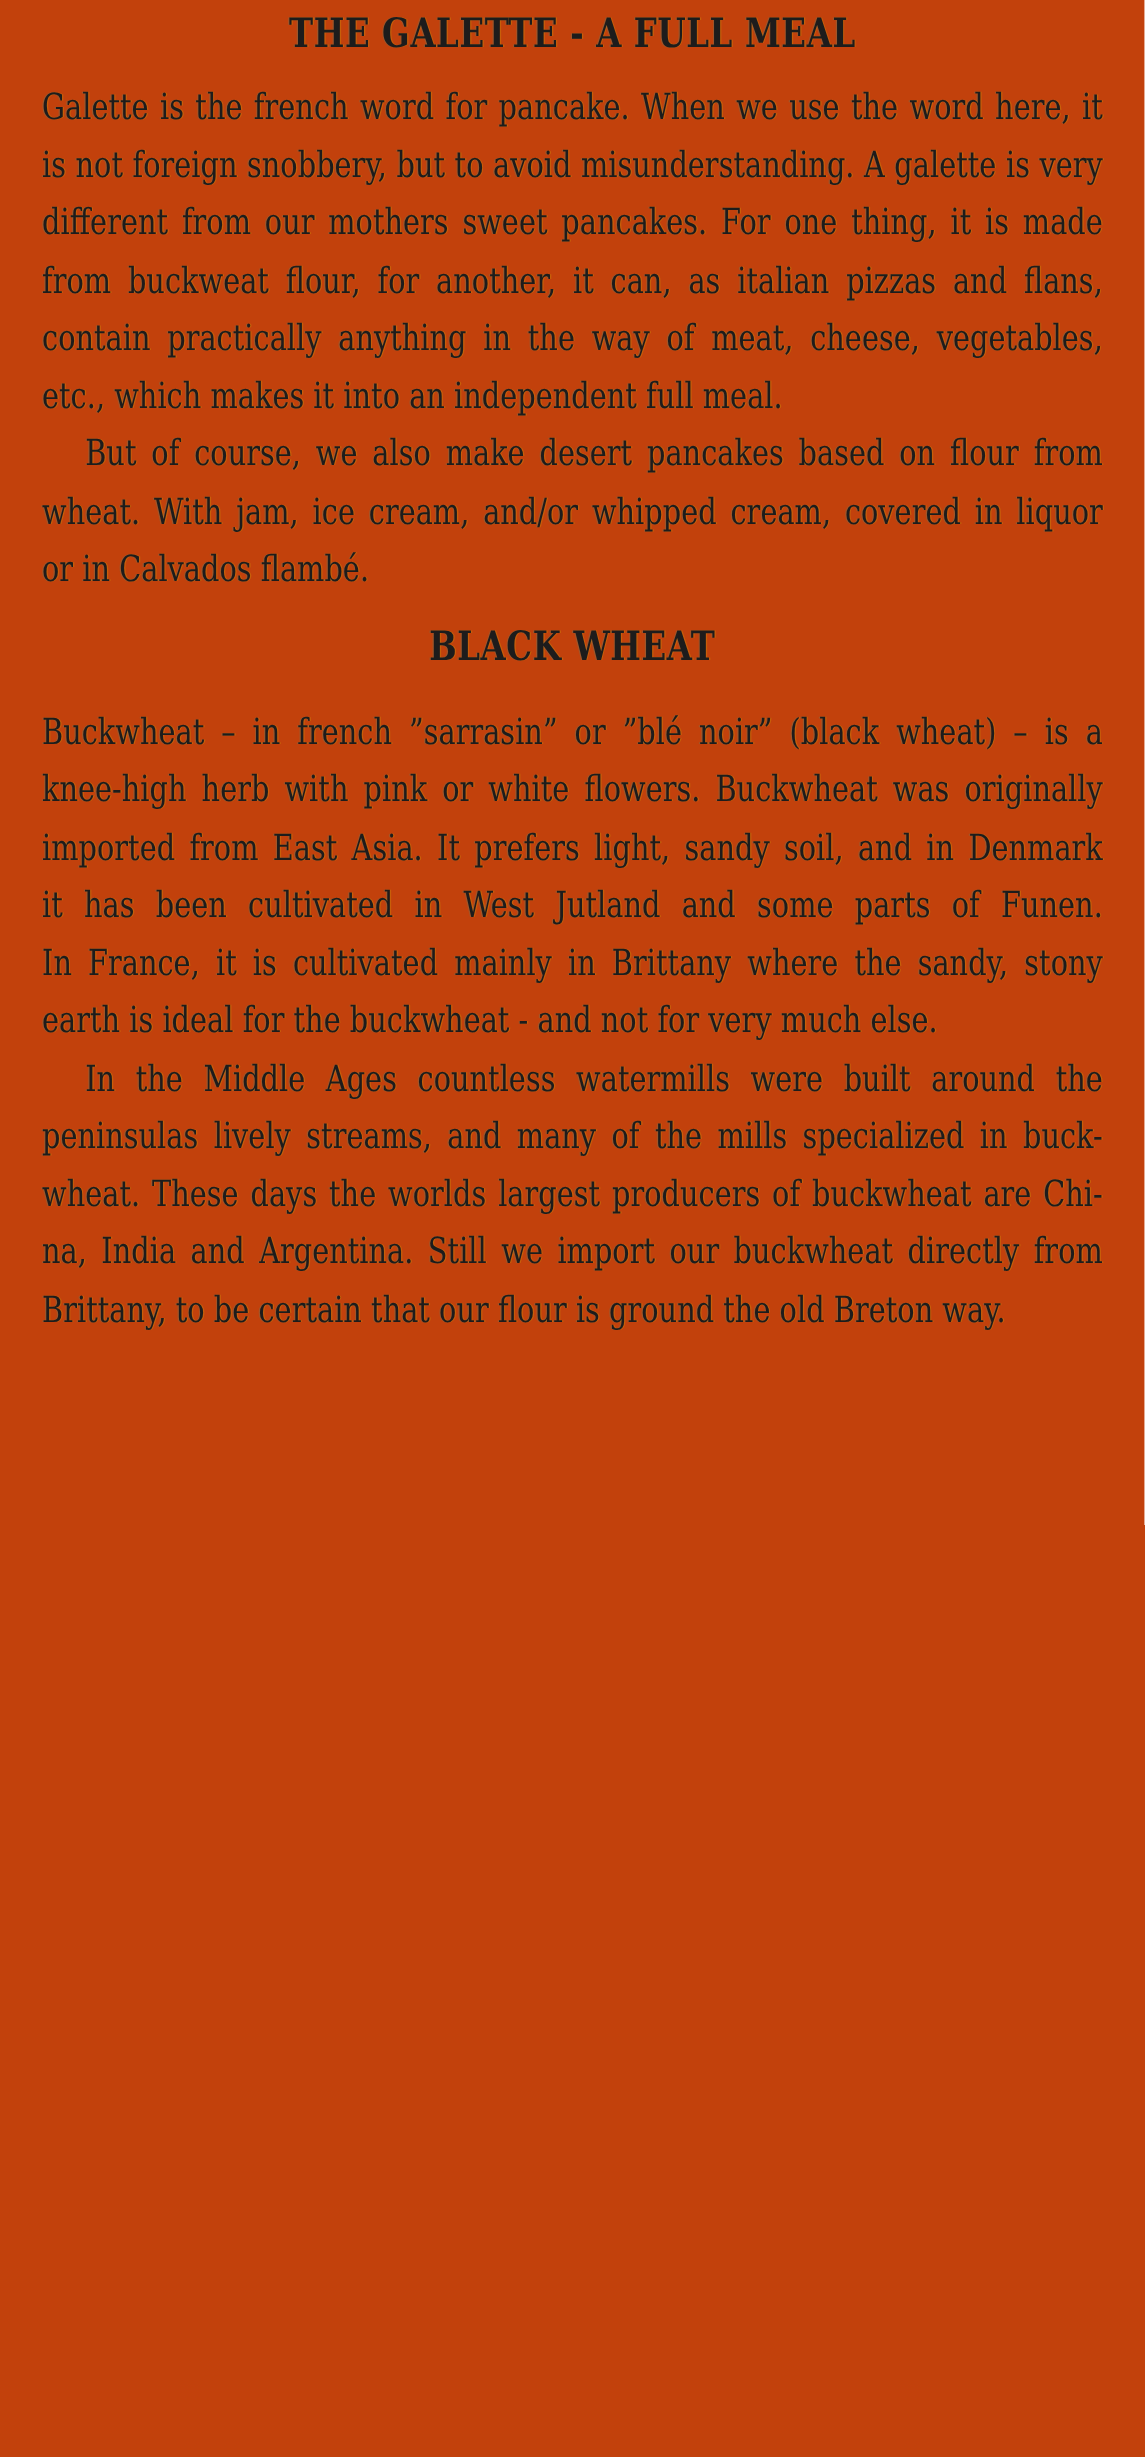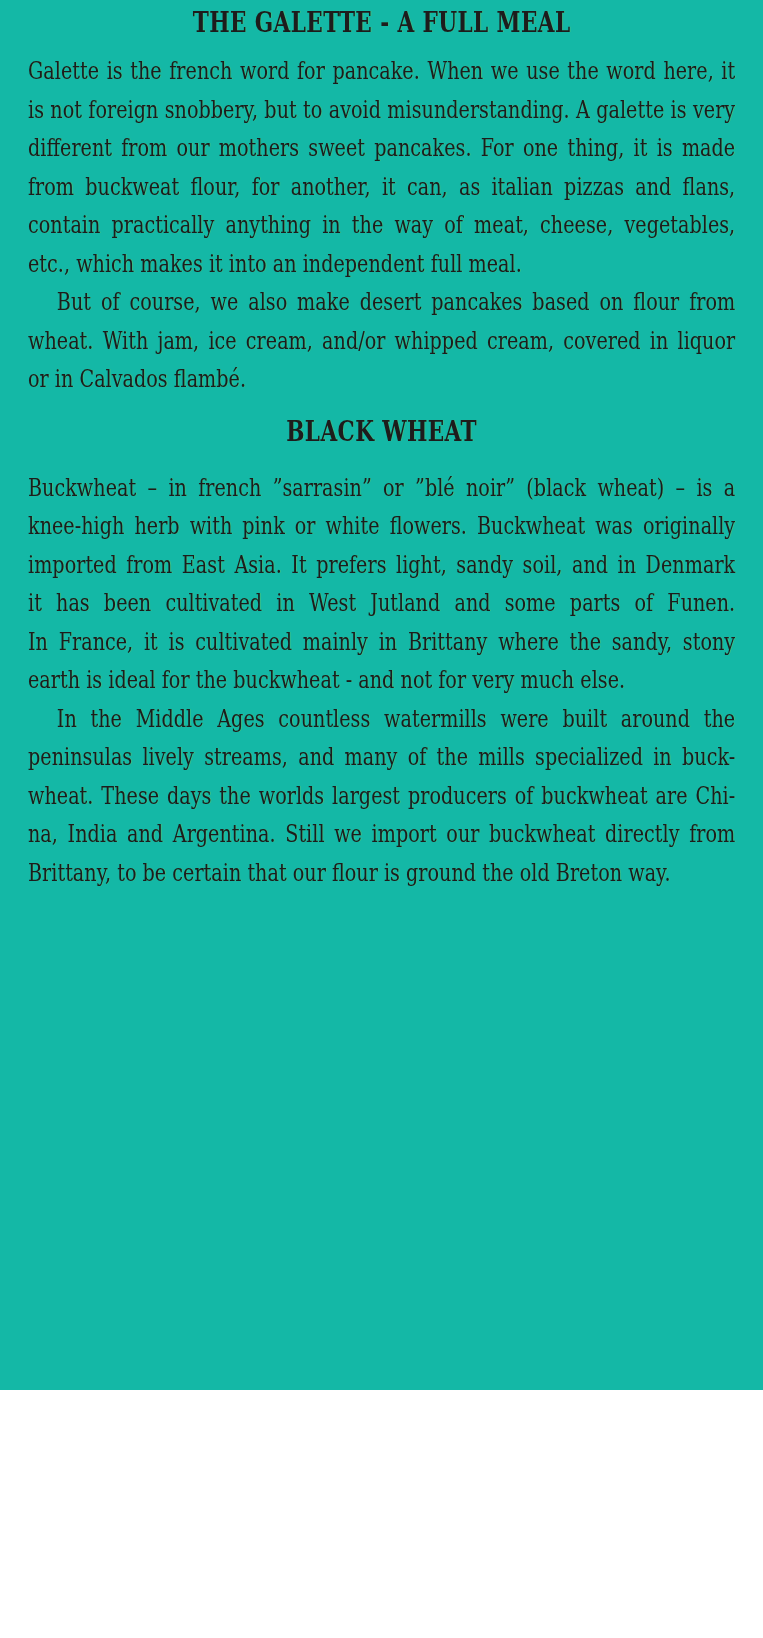--- a/index.html
+++ b/index.html
@@ -3,22 +3,22 @@
 <meta charset="utf-8">
 <style>
   html, body {
     margin: 0;
     padding: 0;
     background: #ffffff;
   }
   .page {
     position: relative;
     width: 763px;
-    height: 1390px;
-    background: #14b8a6;
+    height: 1638px;
+    background: #c2410c;
     overflow: hidden;
   }
   .content {
     position: absolute;
     left: 28px;
     top: 6px;
     width: 884px;               
     transform: scaleX(0.8);     
     transform-origin: 0 0;
     color: #1d1c1c;

